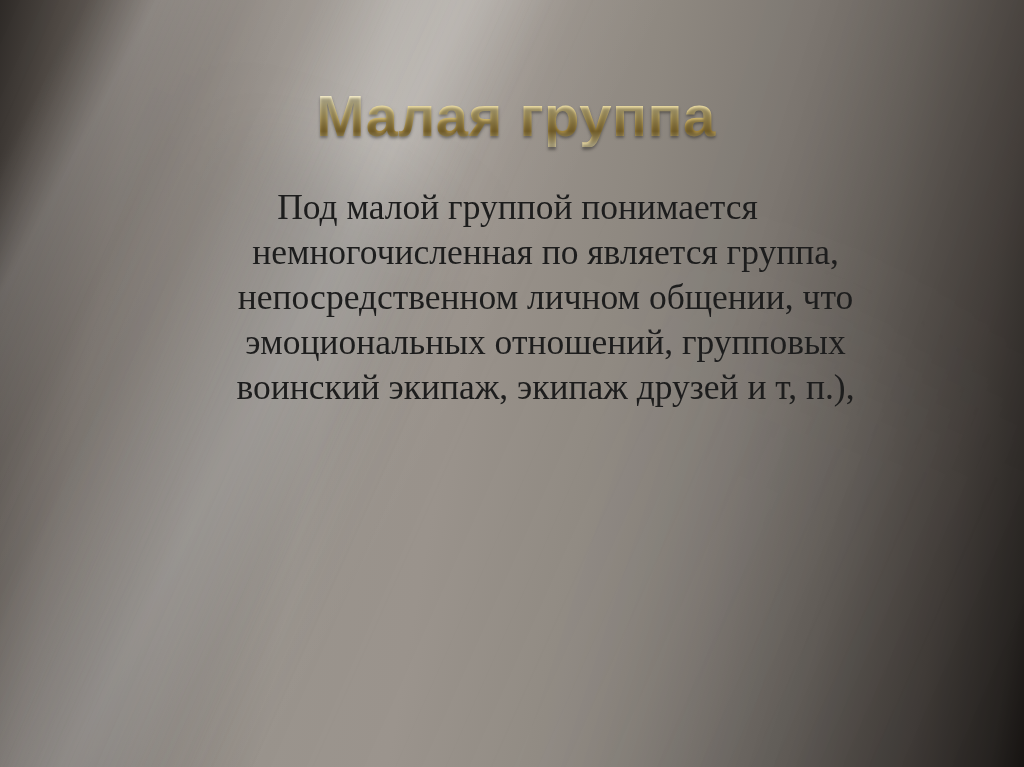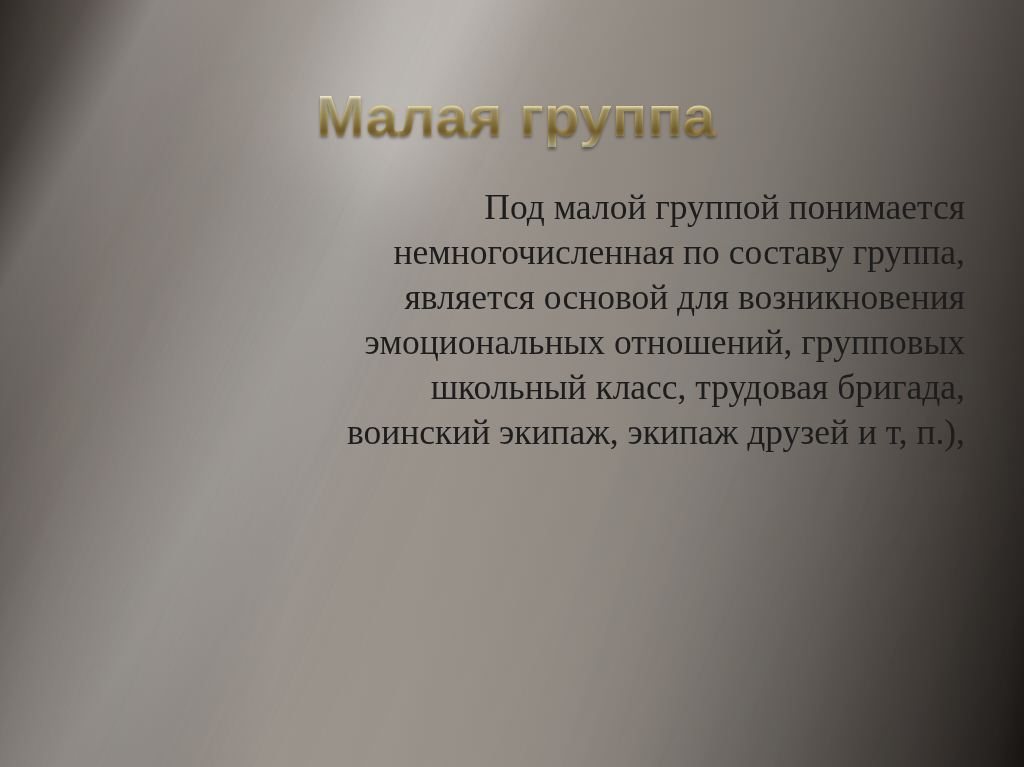--- a/index.html
+++ b/index.html
@@ -102,21 +102,21 @@
   }
 
   .body-text {
     position: absolute;
     left: 70px;
     top: 185px;
     width: 895px;
     font-size: 35.5px;
     line-height: 1.265;
     color: #1d1d1d;
-    text-align: right;
+    text-align: center;
   }
   .body-text .lines span {
     display: block;
     white-space: pre;
   }
   .body-text .lines span.indent {
     padding-left: 56px;
   }
 </style>
 </head>
@@ -128,21 +128,20 @@
   <div class="streak streak-b"></div>
   <div class="streak streak-c"></div>
   <div class="streak streak-d"></div>
   <div class="streak streak-e"></div>
 
   <h1 class="title">Малая группа</h1>
 
   <div class="body-text">
     <div class="lines">
         <span>Под малой группой понимается</span>
-        <span class="indent">немногочисленная по составу группа,</span>
-        <span class="indent">является основой для возникновения</span>
+        <span class="indent">немногочисленная по является группа,</span>
+        <span class="indent">непосредственном личном общении, что</span>
         <span class="indent">эмоциональных отношений, групповых</span>
-        <span class="indent">школьный класс, трудовая бригада,</span>
         <span class="indent">воинский экипаж, экипаж друзей и т, п.),</span>
       </div>
   </div>
 
 </div>
 
 </body></html>

